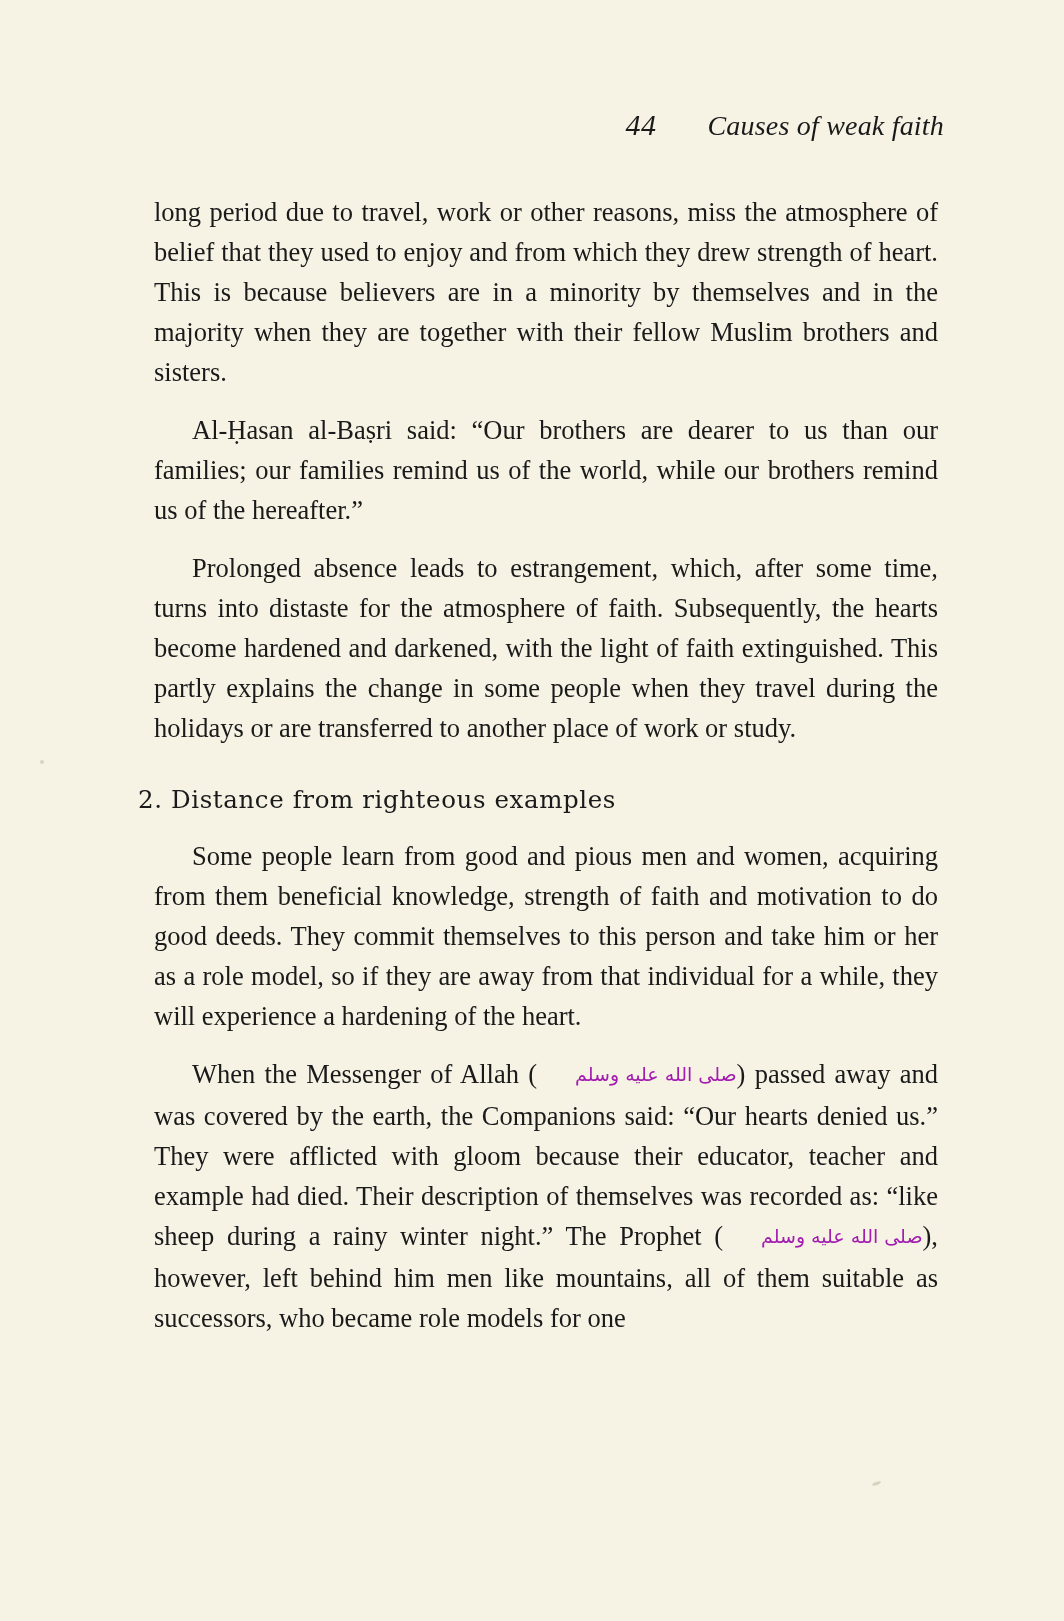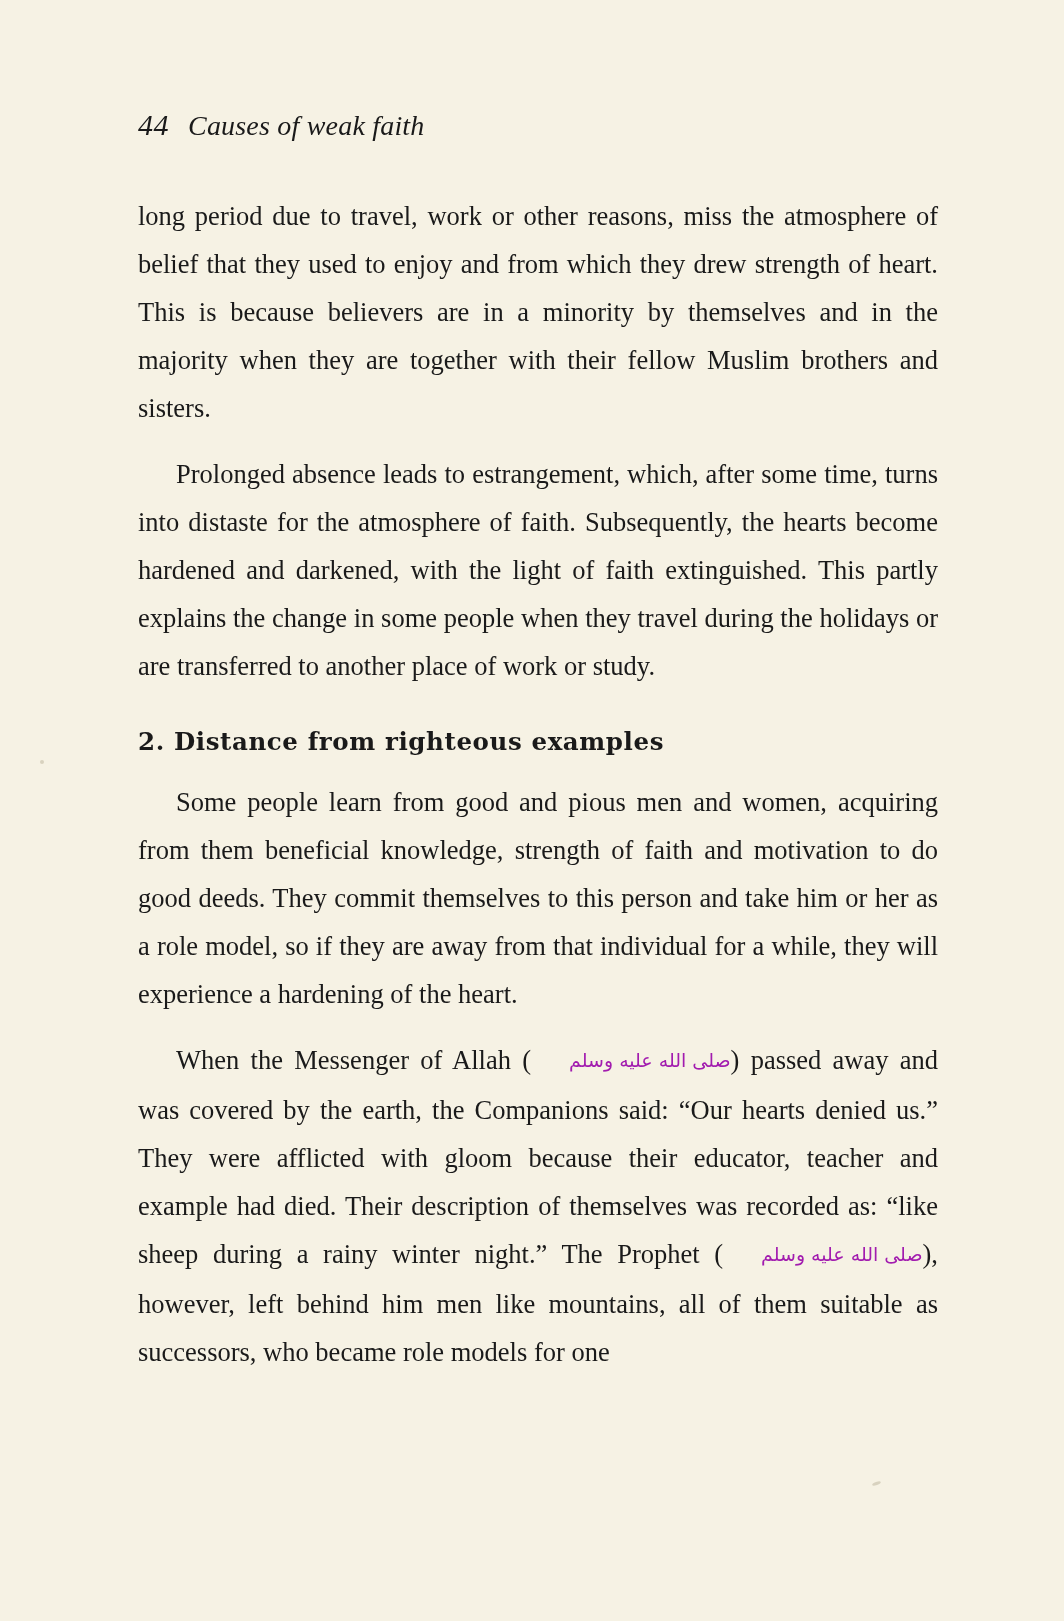--- a/index.html
+++ b/index.html
@@ -21,54 +21,55 @@
     box-sizing: border-box;
     padding: 0;
   }
   .header {
     position: absolute;
     top: 108px;
     left: 138px;
     right: 120px;
     display: flex;
     align-items: baseline;
-    gap: 19px;
+    gap: 51px;
     font-style: italic;
+    justify-content: flex-end;
   }
   .folio {
     font-size: 30px;
     font-style: italic;
     letter-spacing: 0.5px;
   }
   .running-title {
     font-size: 28px;
     font-style: italic;
     letter-spacing: 0.2px;
   }
   .body-area {
     position: absolute;
     top: 192px;
     left: 138px;
     width: 800px;
   }
   p.para {
-    margin: 0 0 18px 0;
+    margin: 0 0 18px 16px;
     font-size: 26.5px;
-    line-height: 48px;
+    line-height: 40px;
     text-align: justify;
     text-justify: inter-word;
     hyphens: none;
   }
   p.indent {
     text-indent: 38px;
   }
   h2.section-heading {
     font-family: "DejaVu Serif", serif;
     font-size: 24.5px;
-    font-weight: bold;
+    font-weight: normal;
     letter-spacing: 0.6px;
     margin: 36px 0 20px 0;
     line-height: 32px;
   }
   .salla {
     font-size: 19px;
     display: inline-block;
     transform: translateY(-2px);
     letter-spacing: -1px;
     color: #a21caf;
@@ -87,20 +88,21 @@
 
   <div class="header">
     <span class="folio">44</span>
     <span class="running-title">Causes of weak faith</span>
   </div>
 
   <div class="body-area">
 
     <p class="para">long period due to travel, work or other reasons, miss the atmosphere of belief that they used to enjoy and from which they drew strength of heart. This is because believers are in a minority by themselves and in the majority when they are together with their fellow Muslim brothers and sisters.</p>
 
+    <p class="para indent">Al-Ḥasan al-Baṣri said: “Our brothers are dearer to us than our families; our families remind us of the world, while our brothers remind us of the hereafter.”</p>
 
     <p class="para indent">Prolonged absence leads to estrangement, which, after some time, turns into distaste for the atmosphere of faith. Subsequently, the hearts become hardened and darkened, with the light of faith extinguished. This partly explains the change in some people when they travel during the holidays or are transferred to another place of work or study.</p>
 
     <h2 class="section-heading">2. Distance from righteous examples</h2>
 
     <p class="para indent">Some people learn from good and pious men and women, acquiring from them beneficial knowledge, strength of faith and motivation to do good deeds. They commit themselves to this person and take him or her as a role model, so if they are away from that individual for a while, they will experience a hardening of the heart.</p>
 
     <p class="para indent"><span>When the Messenger of Allah (</span><span class="salla">صلى الله عليه وسلم</span><span>) passed away and was covered by the earth, the Companions said: “Our hearts denied us.” They were afflicted with gloom because their educator, teacher and example had died. Their description of themselves was recorded as: “like sheep during a rainy winter night.” The Prophet (</span><span class="salla">صلى الله عليه وسلم</span><span>), however, left behind him men like mountains, all of them suitable as successors, who became role models for one</span></p>
 
   </div>

